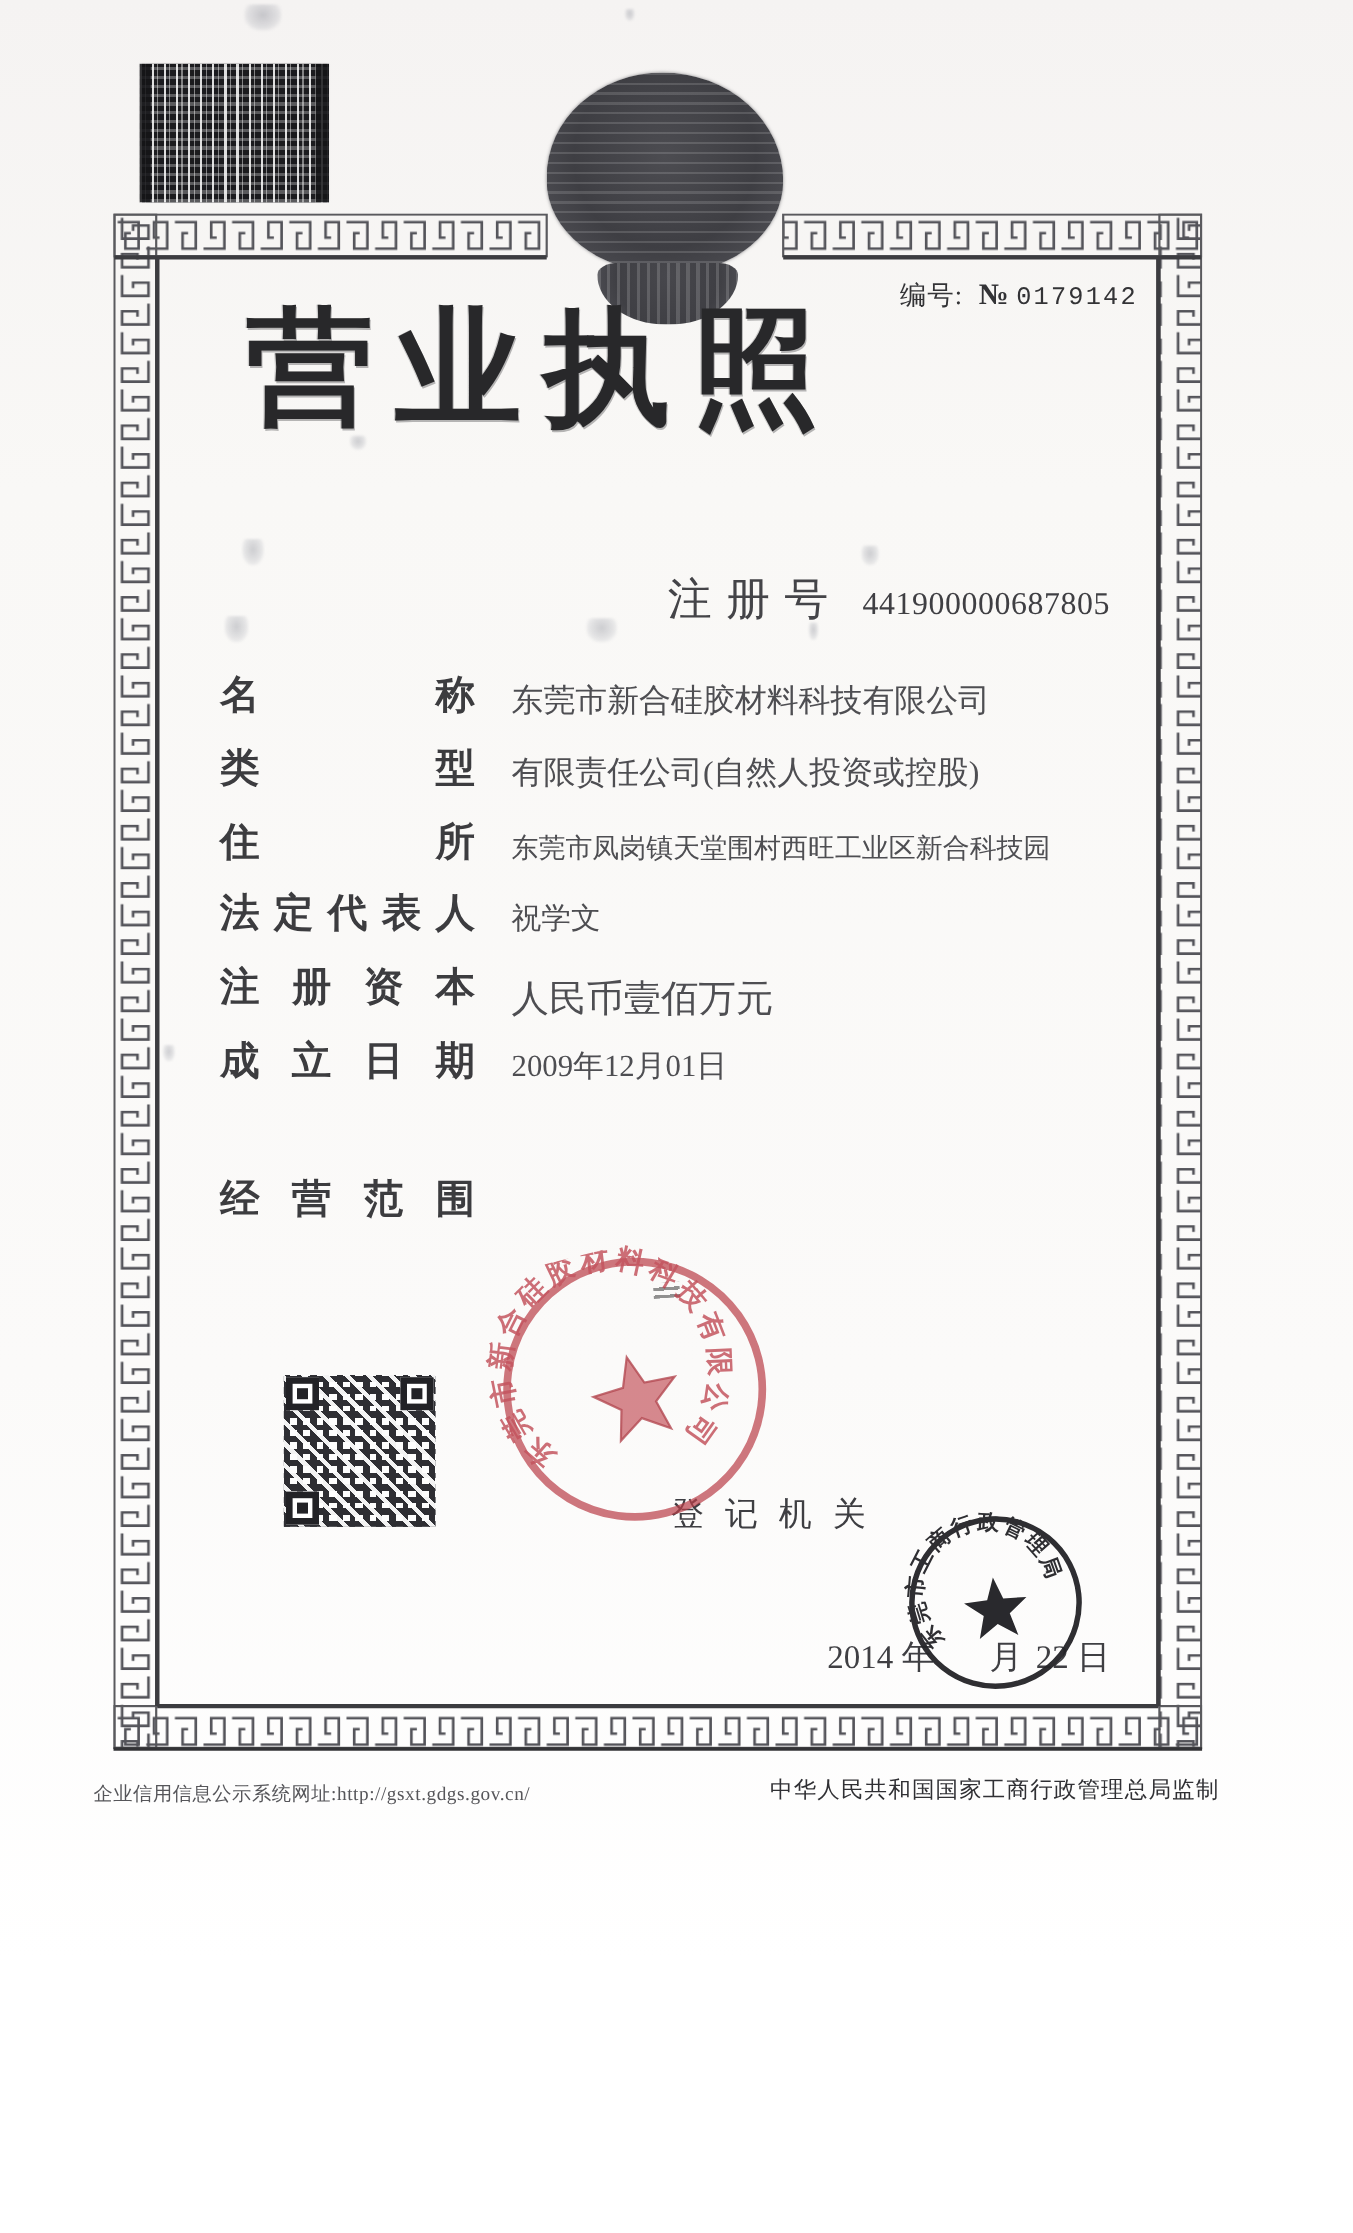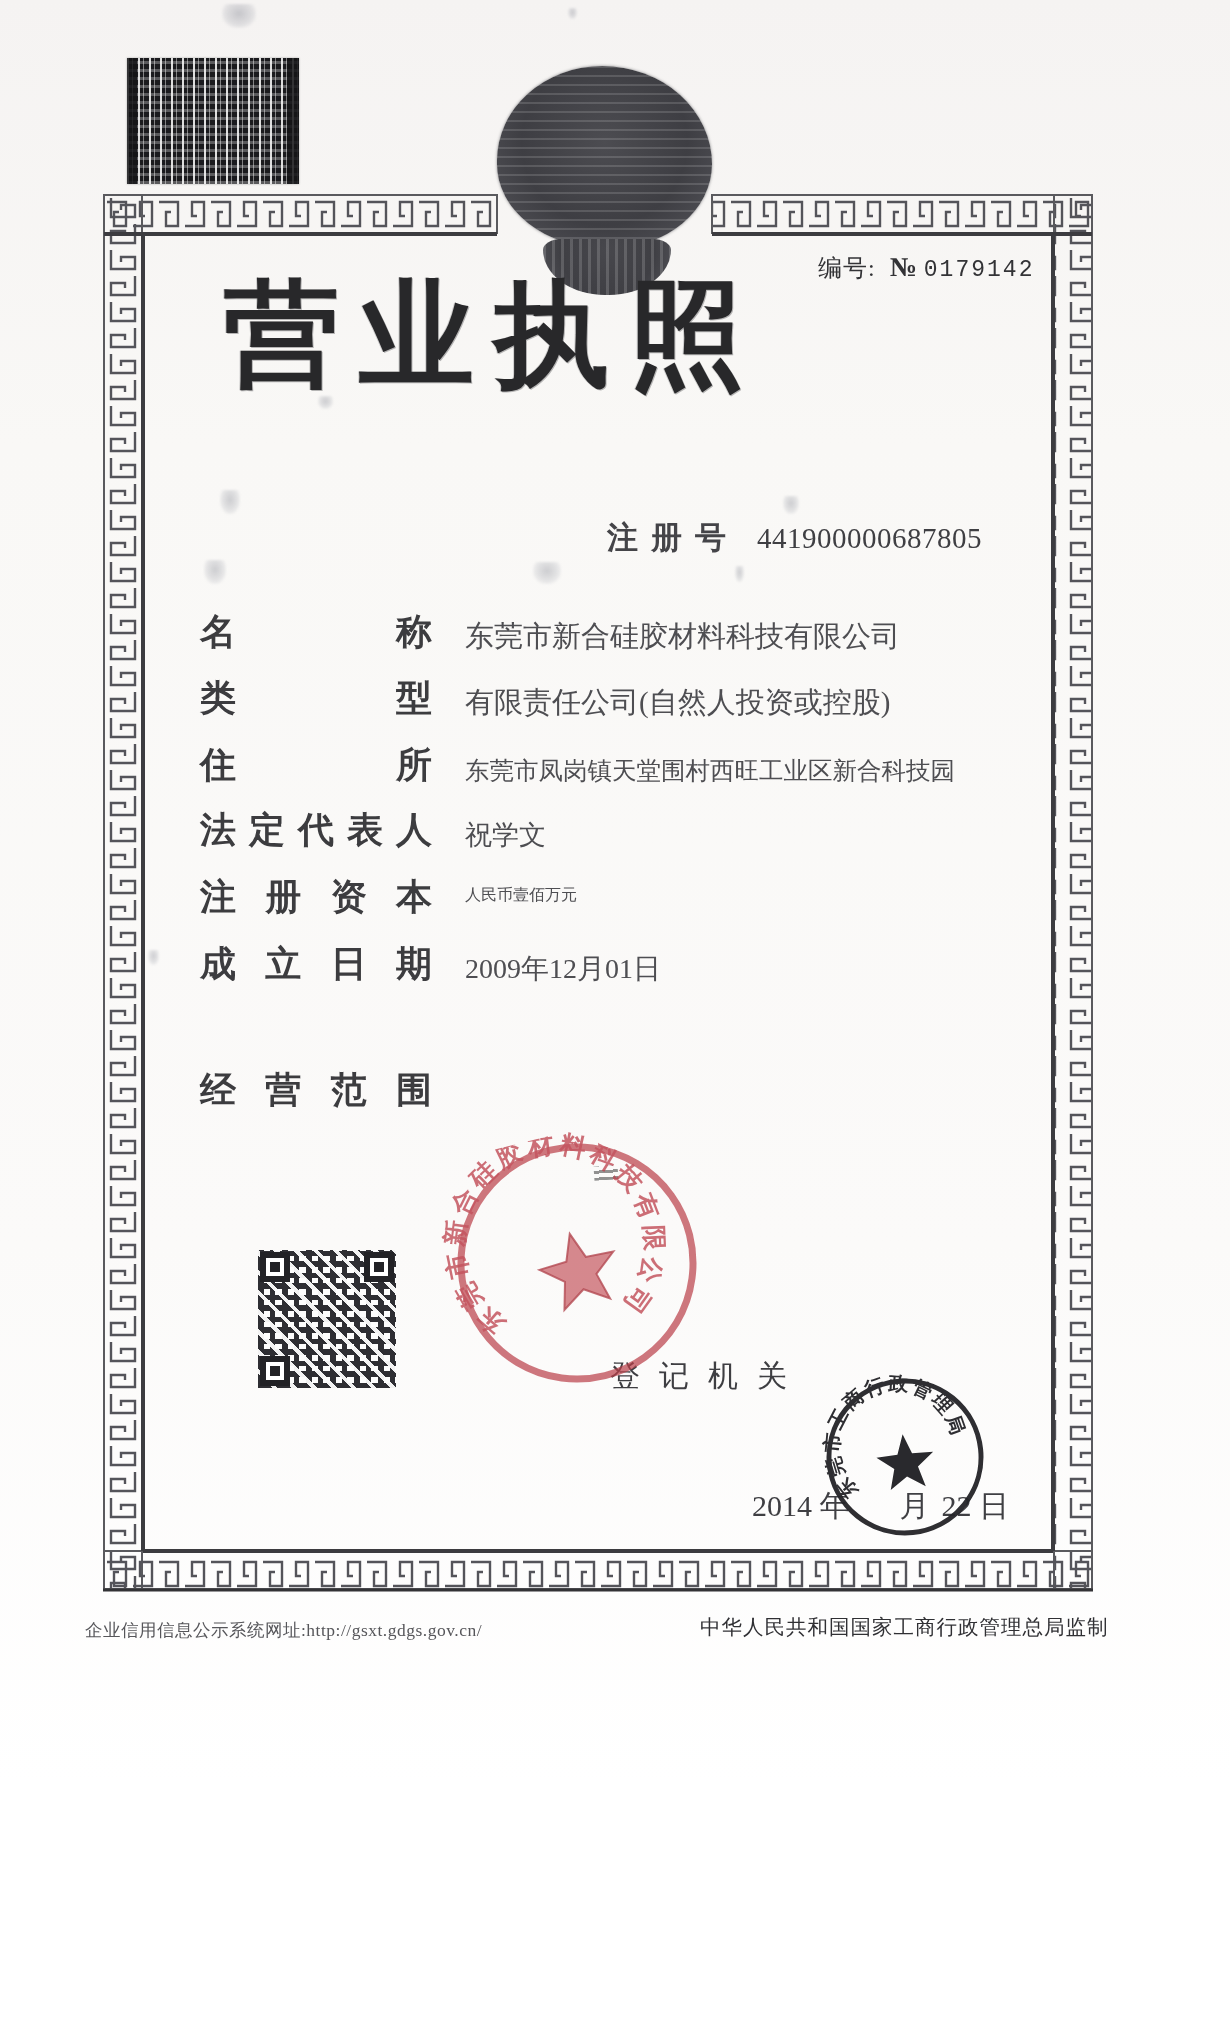--- a/index.html
+++ b/index.html
@@ -60,35 +60,35 @@
   .serial .num{font-size:25px; letter-spacing:2px; font-family:"Liberation Mono","DejaVu Sans Mono",monospace; font-size:23px;}
 
   .title{
     left:224px; top:258px; z-index:5;
     font-size:115px; font-weight:800; letter-spacing:20px; color:#28282a;
     text-shadow:1px 1px 0 rgba(80,80,82,.4), -1px 0 0 rgba(80,80,82,.25);
     white-space:nowrap;
   }
 
   .regno{left:607px; top:517px; z-index:5; white-space:nowrap;}
-  .regno .lab{font-size:31px; letter-spacing:13px; color:#444448; font-weight:700;}
+  .regno .lab{font-size:40px; letter-spacing:13px; color:#444448; font-weight:400;}
   .regno .val{font-size:29px; color:#3f3f43; margin-left:14px; letter-spacing:0.5px;}
 
   
   .field-row{position:absolute; left:200px; display:flex; z-index:5;}
   .field-label{
     width:232px; font-size:36px; font-weight:600; color:#3c3c3f;
     text-align:justify; text-align-last:justify; line-height:1.15; flex:none;
   }
   .field-value{margin-left:33px; color:#4e4e52; padding-top:7px; white-space:nowrap;}
   .r1{top:612px;} .r1 .field-value{font-size:29px; padding-top:5px;}
   .r2{top:678px;} .r2 .field-value{font-size:29px; padding-top:5px;}
   .r3{top:745px;} .r3 .field-value{font-size:24.5px; padding-top:9px;}
   .r4{top:810px;} .r4 .field-value{font-size:27px;}
-  .r5{top:877px;} .r5 .field-value{font-size:16px; padding-top:8px;}
+  .r5{top:877px;} .r5 .field-value{font-size:34px; padding-top:8px;}
   .r6{top:944px;} .r6 .field-value{font-size:28px; padding-top:6px;}
   .r7{top:1007px;} .r7 .field-value{font-size:26px; padding-top:8px;}
   .r8{top:1070px;}
   .scope-value{
     margin-left:33px; width:505px; font-size:18px; line-height:1.38;
     color:#4e4e52; text-align:justify; padding-top:4px; white-space:normal;
   }
   .scope-value .bold{font-weight:700; color:#3a3a3e;}
 
   

